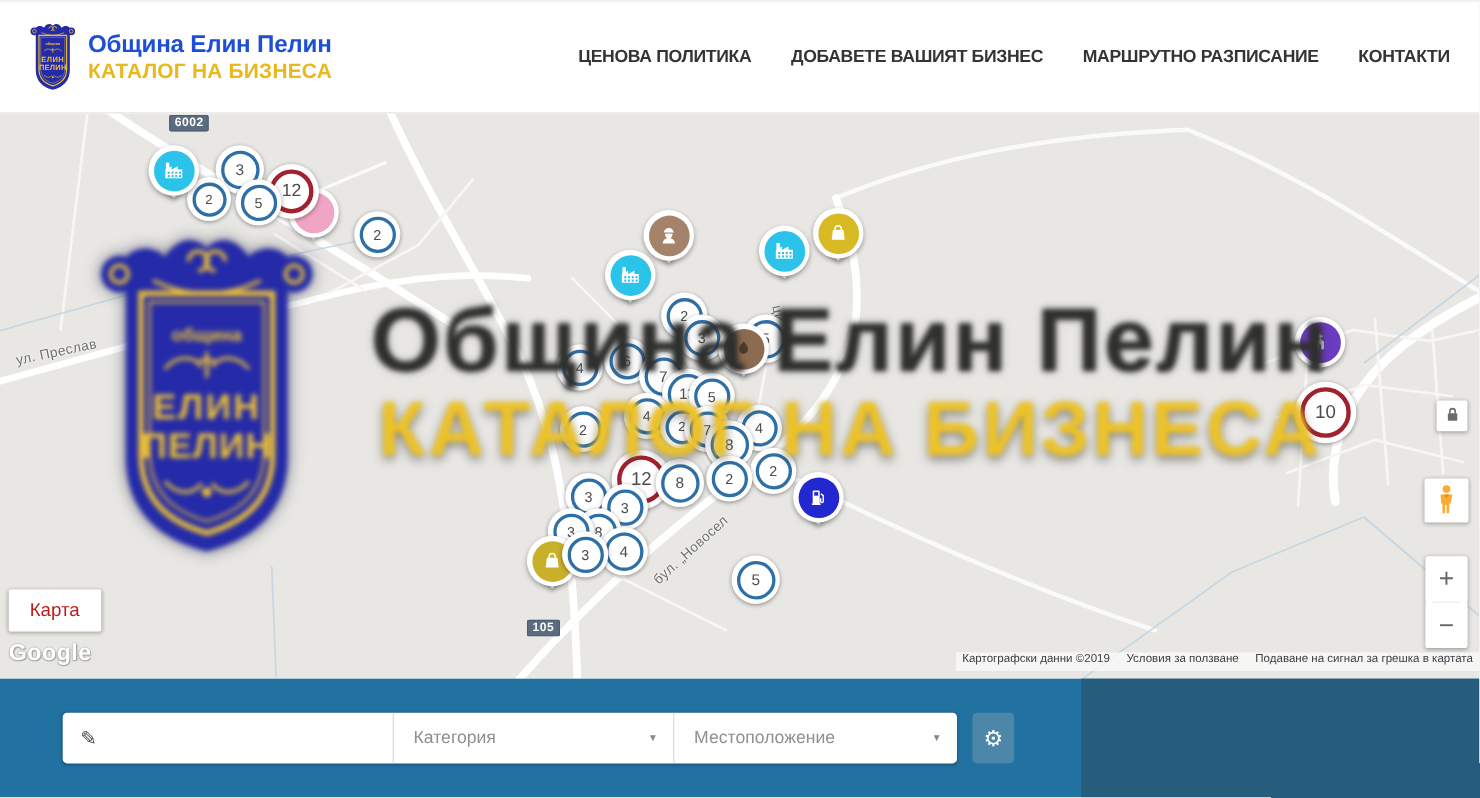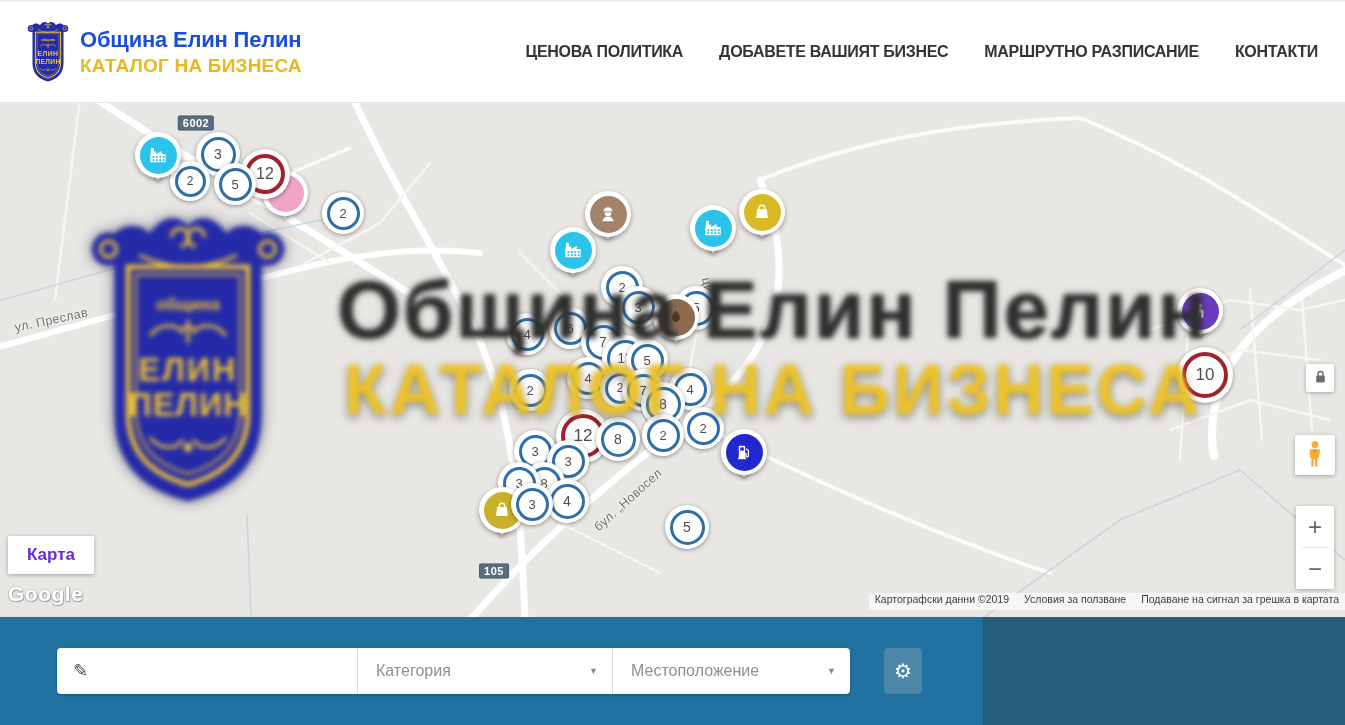--- a/index.html
+++ b/index.html
@@ -48,21 +48,21 @@
   .wm-title { position:absolute; left:337px; top:166px; font-size:82px; font-weight:bold; color:#2f2f2e;
               letter-spacing:2px; white-space:nowrap; line-height:1; text-shadow:0 0 6px rgba(60,60,60,.55); }
   .wm-subtitle { position:absolute; left:344px; top:252px; font-size:70px; font-weight:bold; color:#edc226;
                  letter-spacing:3px; white-space:nowrap; line-height:1; text-shadow:0 3px 9px rgba(45,45,45,.6); }
 
   
   .maptype { position:absolute; left:8px; top:433px; height:38px; display:flex; background:#fff;
              border-radius:2px; box-shadow:0 1px 4px rgba(0,0,0,.3); z-index:60; overflow:hidden; }
   .mt-btn { border:none; background:#fff; height:100%; padding:0 19px; font-size:17px; color:#565656;
             font-family:inherit; cursor:pointer; }
-  .mt-btn.active { font-weight:bold; color:#6d28d9; }
+  .mt-btn.active { font-weight:normal; color:#b91c1c; }
   .mt-btn + .mt-btn { border-left:1px solid #e8e8e8; }
 
   .google-logo { position:absolute; left:8px; top:479px; z-index:60; font-size:21px; font-weight:bold;
                  color:#fff; letter-spacing:0.5px; cursor:pointer;
                  text-shadow:0 0 1px #b5b5b5, 1px 1px 1px #9e9e9e, -1px 1px 1px #bdbdbd, 0 -1px 1px #cfcfcf; }
 
   .attribution { position:absolute; right:0; bottom:7px; height:17px; z-index:65; display:flex; align-items:flex-start;
                  gap:15px; background:rgba(250,250,250,.78); padding:0 6px; font-size:10.5px; color:#3c4043; }
   .attr-item { white-space:nowrap; }
   .attr-item.link { cursor:pointer; }
@@ -86,21 +86,21 @@
                  border-radius:4px; box-shadow:0 1px 3px rgba(0,0,0,.28); }
   .field { display:flex; align-items:center; height:100%; }
   .field + .field { border-left:1px solid #d8d8d8; }
   .field.keyword { width:300px; }
   .pencil-ic { font-size:18px; color:#4a4a4a; margin:0 9px 0 16px; }
   .field.keyword input { border:none; outline:none; font-size:16px; color:#333; width:220px;
                          font-family:inherit; background:transparent; }
   .field.keyword input::placeholder { color:#9a9a9a; }
   .field.sel { padding:0 14px 0 18px; justify-content:space-between; color:#8f8f8f; font-size:16px; cursor:pointer; }
   .field.sel.cat { width:255px; }
-  .field.sel.loc { width:238px; }
+  .field.sel.loc { width:258px; }
   .caret { font-size:9px; color:#8a8a8a; margin-left:8px; }
   .gear-btn { position:absolute; left:884px; top:31px; width:38px; height:46px; border:none; border-radius:4px;
               background:#4c86a8; color:#fff; font-size:20px; cursor:pointer; display:flex; align-items:center;
               justify-content:center; }
   .search-btn { position:absolute; left:1016px; top:31px; width:304px; height:46px; border:none; border-radius:4px;
                 background:#edc52f; box-shadow:0 2px 0 rgba(148,113,10,.35); cursor:pointer;
                 display:flex; align-items:center; justify-content:center; gap:11px;
                 font-family:inherit; font-size:17.5px; font-weight:bold; color:#fff; letter-spacing:1px; }
 </style>
 </head>
@@ -179,21 +179,21 @@
       <g stroke="#bed3e0" fill="none" stroke-width="1.5" opacity="0.85">
         <path d="M -5,199 L 180,147 L 330,115"></path>
         <path d="M 247,412 L 251,512"></path>
         <path d="M 980,517 L 1120,417 L 1240,367"></path>
         <path d="M 1240,367 L 1345,457"></path>
         <path d="M 1345,147 L 1240,227"></path>
       </g>
     </svg>
 
     <div id="shields">
-        <span class="shield" style="left: 172px; top: 20px; margin-left: 24px;">6002</span>
+        <span class="shield" style="left: 172px; top: 9px;">6002</span>
         <span class="shield" style="left: 494px; top: 468px;">105</span>
       </div>
     <div id="streets">
         <span class="street" style="left: 14px; top: 210px; transform: rotate(-12deg);">ул. Преслав</span>
         <span class="street" style="left: 585px; top: 390px; transform: rotate(-42deg);">бул. „Новосел</span>
         <span class="street" style="left: 700px; top: 175px; transform: rotate(78deg);">ци</span>
       </div>
     <div class="marker-layer" id="markers">
         <div class="pin" style="left: 285px; top: 90px;">
           <div class="pin-head">

